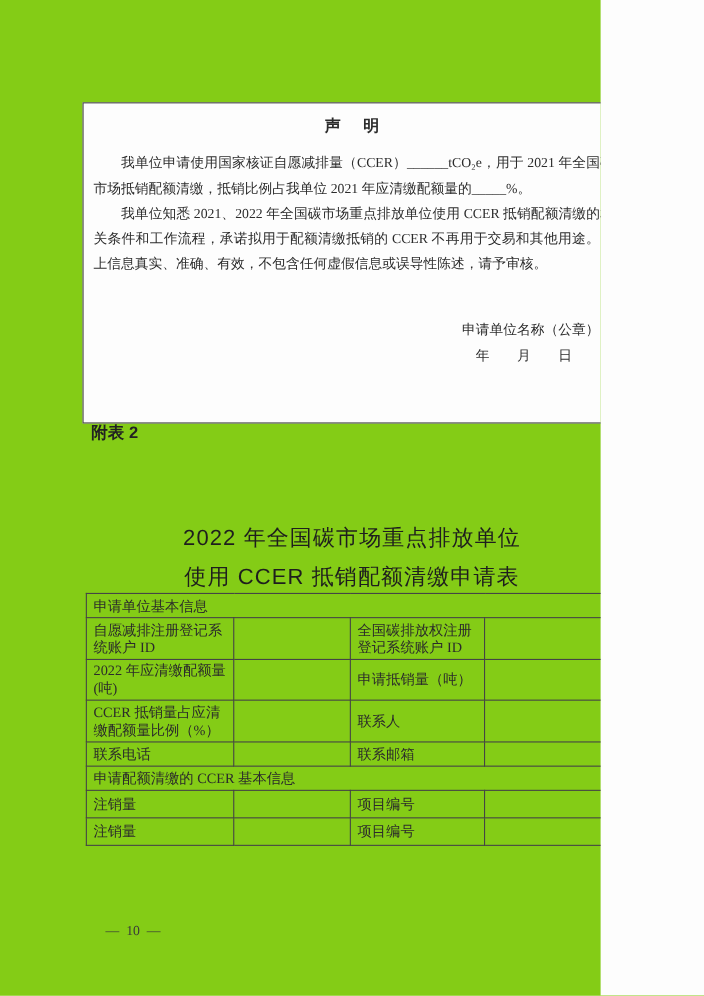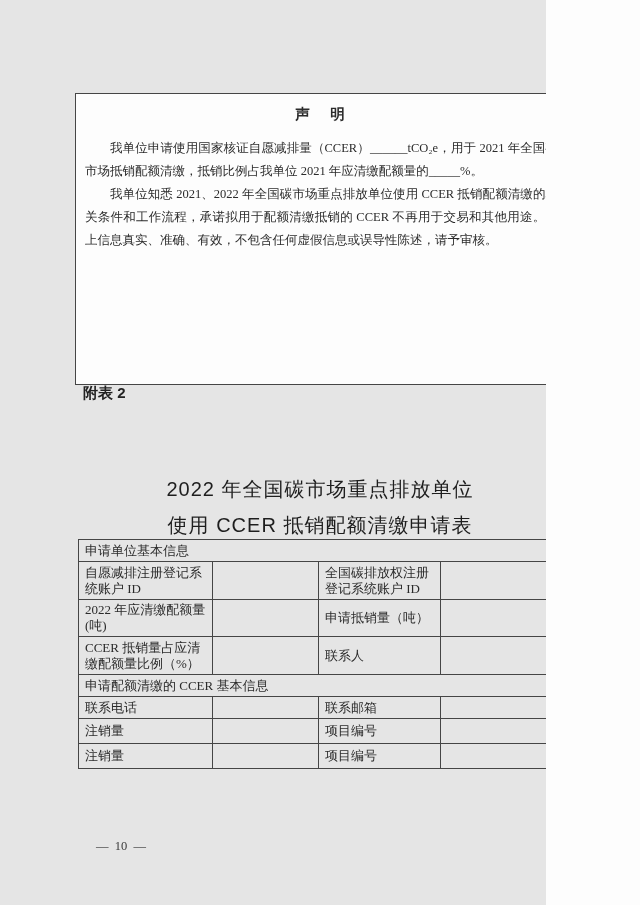--- a/index.html
+++ b/index.html
@@ -2,21 +2,21 @@
 <html><head>
 <meta charset="utf-8">
 <style>
   * { margin:0; padding:0; box-sizing:border-box; }
   html,body { width:640px; height:905px; }
   body {
     font-family:"Liberation Serif","DejaVu Serif",serif;
     color:#2b2b2b;
     background:#fdfdfd;
   }
-  .page { position:relative; width:546px; height:905px; background:#e5e5e5; overflow:hidden; }
+  .page { position:relative; width:546px; height:905px; background:#84cc16; overflow:hidden; }
 
   
   .decl-box {
     position:absolute; left:75px; top:93px; width:493px; height:292px;
     border:1px solid #454545; padding:9px 9px 0 9px; background:#fdfdfd;
   }
   .decl-title {
     text-align:center; font-weight:bold; font-size:14.5px;
     margin:2px 0 13px 0; letter-spacing:3px;
   }
@@ -70,20 +70,24 @@
 <body>
 
 <div class="page">
 
   <div class="decl-box">
     <div class="decl-title">声　明</div>
     <div class="decl-text">
       <p class="para-indent">我单位申请使用国家核证自愿减排量（CCER）______tCO₂e，用于 2021 年全国碳市场抵销配额清缴，抵销比例占我单位 2021 年应清缴配额量的_____%。</p>
       <p class="para-indent">我单位知悉 2021、2022 年全国碳市场重点排放单位使用 CCER 抵销配额清缴的相关条件和工作流程，承诺拟用于配额清缴抵销的 CCER 不再用于交易和其他用途。以上信息真实、准确、有效，不包含任何虚假信息或误导性陈述，请予审核。</p>
     </div>
+    <div class="signature">
+      <div class="sig-unit">申请单位名称（公章）</div>
+      <div class="sig-date">年　　月　　日</div>
+    </div>
   </div>
 
   <div class="attach-label">附表 2</div>
 
   <div class="form-title">
     <div>2022 年全国碳市场重点排放单位</div>
     <div>使用 CCER 抵销配额清缴申请表</div>
   </div>
 
   <table class="apply-table">
@@ -109,27 +113,27 @@
         <td>申请抵销量（吨）</td>
         <td></td>
       </tr>
       <tr class="row-l">
         <td>CCER 抵销量占应清缴配额量比例（%）</td>
         <td></td>
         <td>联系人</td>
         <td></td>
       </tr>
       <tr class="row-s">
-        <td colspan="4">申请配额清缴的 CCER 基本信息</td>
-      </tr>
-      <tr class="row-s">
         <td>联系电话</td>
         <td></td>
         <td>联系邮箱</td>
         <td></td>
+      </tr>
+      <tr class="row-s">
+        <td colspan="4">申请配额清缴的 CCER 基本信息</td>
       </tr>
       <tr class="row-m">
         <td>注销量</td>
         <td></td>
         <td>项目编号</td>
         <td></td>
       </tr>
       <tr class="row-m">
         <td>注销量</td>
         <td></td>

